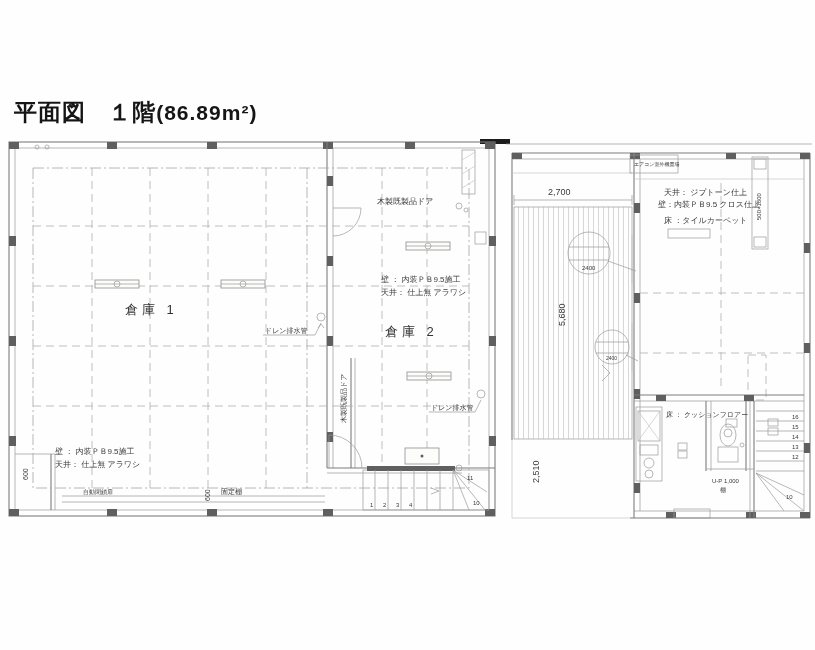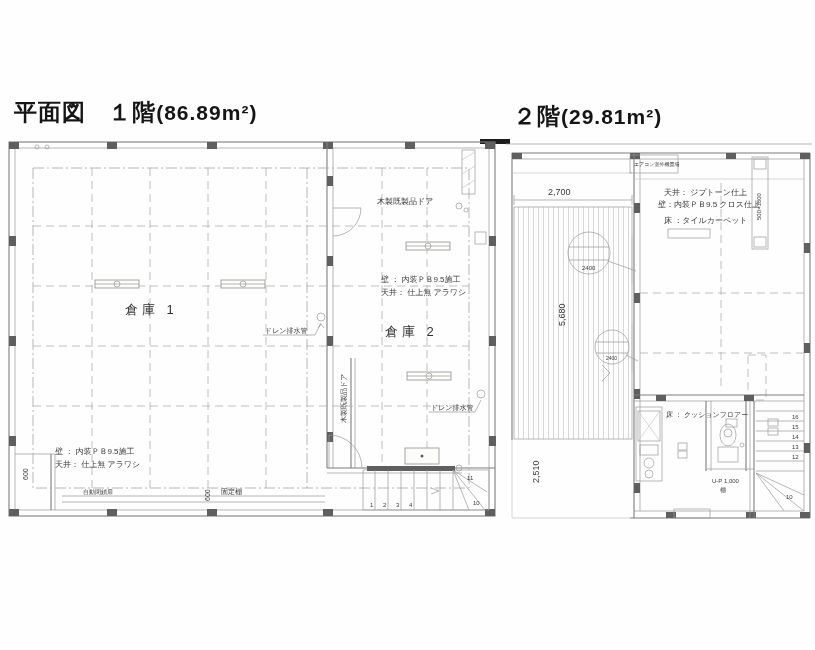--- a/index.html
+++ b/index.html
@@ -26,23 +26,20 @@
 </style>
 </head>
 <body>
 
 <div class="stage">
 
   <div class="title" style="left:14px;top:97px;">
     <span>平面図</span>&nbsp;&nbsp;
     <span>１階</span><span class="area">(86.89m²)</span>
   </div>
-  <div class="title" style="left:513px;top:101px;">
-    <span>２階</span><span class="area">(29.81m²)</span>
-  </div>
   <div class="mark" style="left:480px;top:139px;width:30px;height:5px;"></div>
 
   <svg width="492" height="388" viewBox="0 0 492 388" style="left:7px;top:136px;">
 
     <g>
       <rect class="wall" x="2" y="6" width="486" height="374"></rect>
       <rect class="thin" x="8" y="12" width="474" height="362"></rect>
     </g>
 
     <g>

